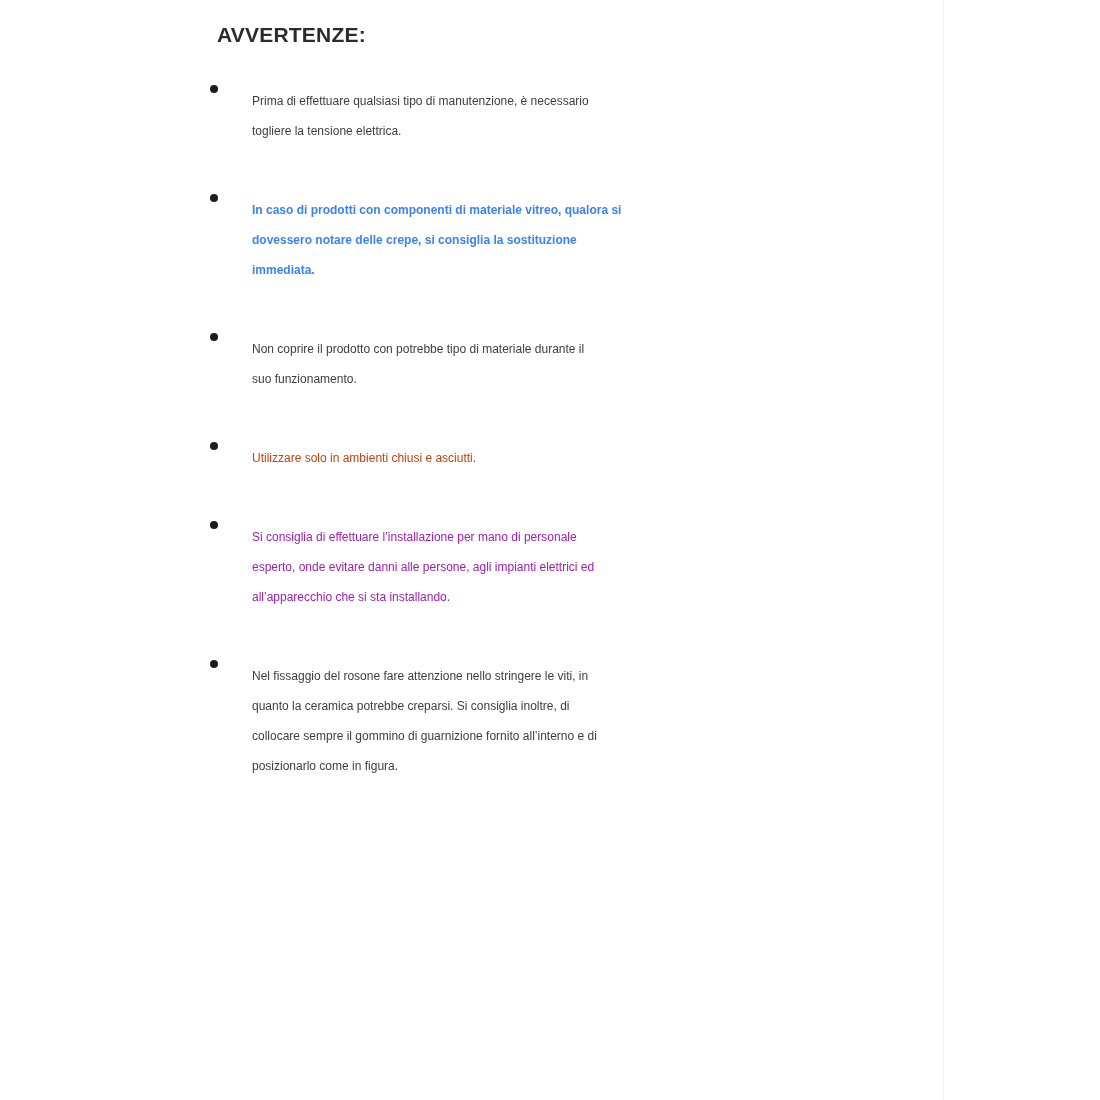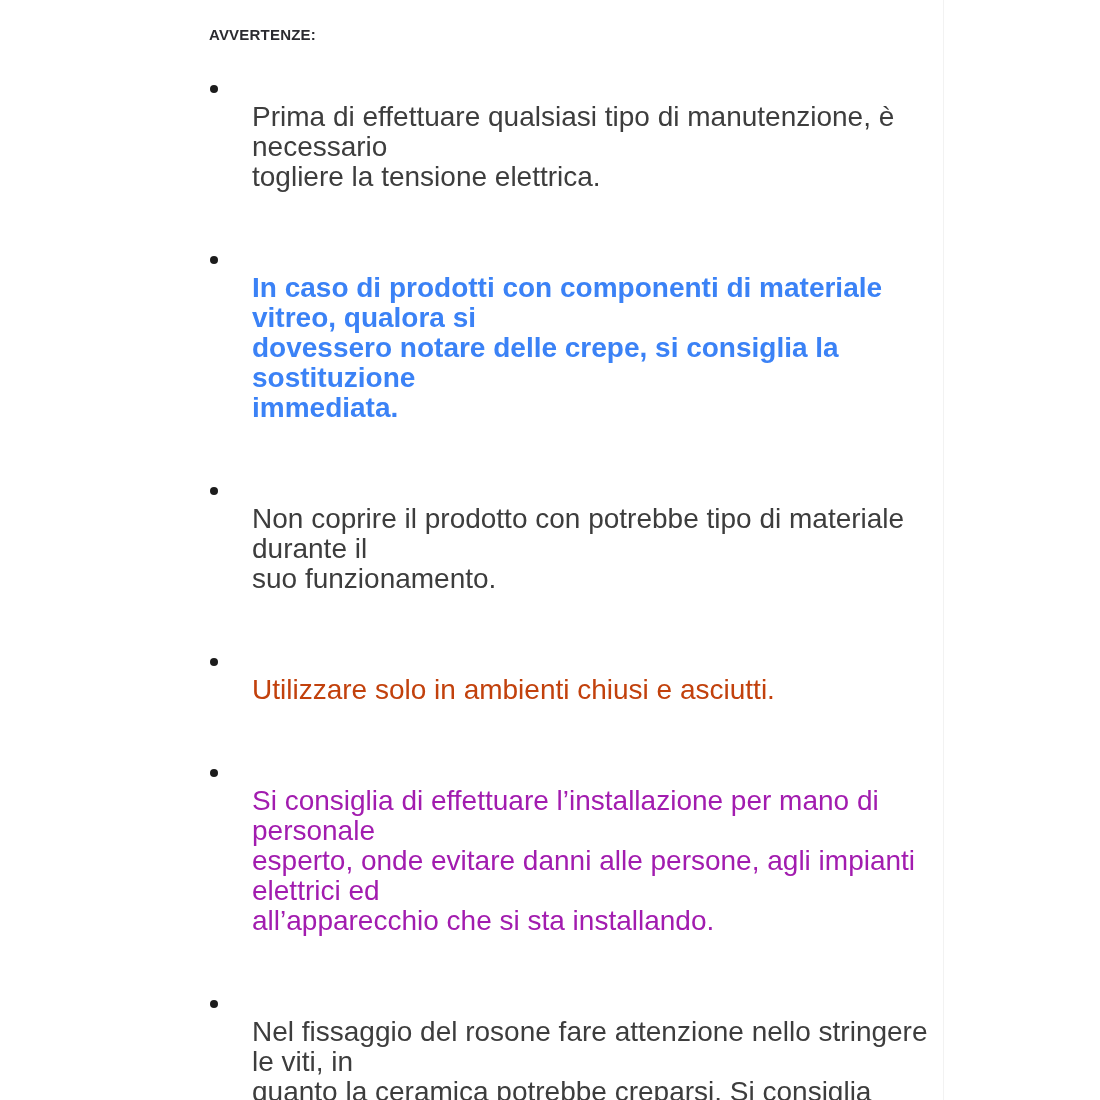--- a/index.html
+++ b/index.html
@@ -24,22 +24,22 @@
   
   .scan-edge {
     position: absolute;
     top: 0;
     left: 943px;
     width: 1px;
     height: 1100px;
     background: #f2f2f2;
   }
   .doc-title {
-    margin: 0 0 24px 4px;
-    font-size: 15px;
+    margin: 0 0 24px 12px;
+    font-size: 21px;
     font-weight: bold;
     line-height: 30px;
     color: #2b2b30;
     letter-spacing: 0.2px;
   }
   ul.warnings {
     list-style: none;
     margin: 0;
     padding: 0 0 0 5px;
   }
@@ -51,21 +51,21 @@
   .dot {
     flex: none;
     width: 8px;
     height: 8px;
     border-radius: 50%;
     background: #1c1c1c;
     margin-top: 11px;
   }
   .wtext {
     margin-left: 34px;
-    font-size: 28px;
+    font-size: 12px;
     line-height: 30px;
     color: #3d3d3d;
     white-space: pre-line;
     max-width: 720px;
   }
 </style>
 </head>
 <body>
 
 <div class="page">

